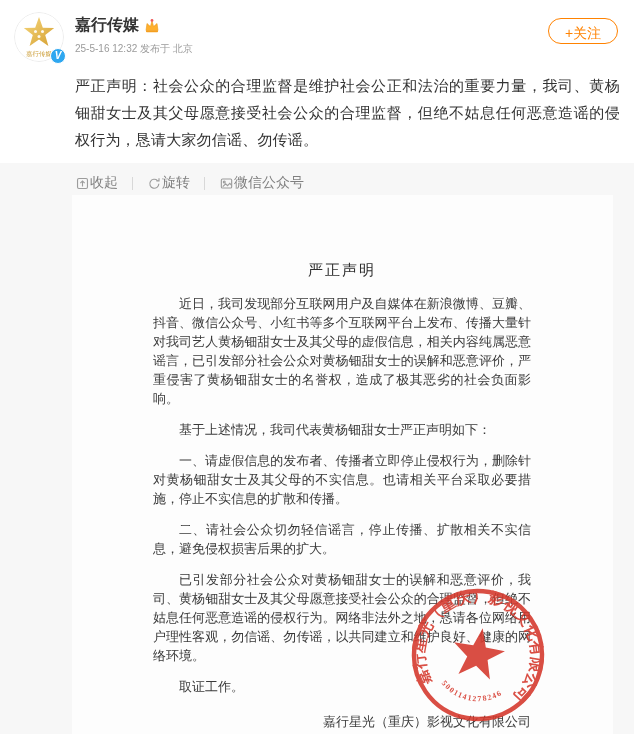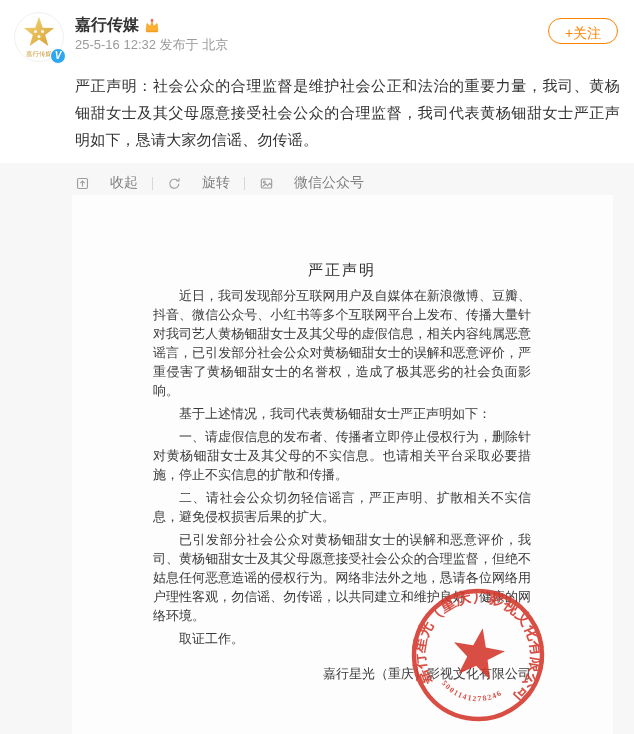--- a/index.html
+++ b/index.html
@@ -16,53 +16,53 @@
   .v-badge {
     position:absolute; right:-2px; bottom:-2px; width:16px; height:16px;
     background:#2ea7f0; border:1.5px solid #fff; border-radius:50%;
     color:#fff; font-size:10px; font-weight:bold; line-height:13px; text-align:center;
     font-style:italic;
   }
   .user-block { margin-left:61px; padding-top:3px; }
   .username-row { display:flex; align-items:center; gap:5px; }
   .username { font-size:16px; font-weight:bold; color:#333; cursor:pointer; }
   .crown { width:16px; height:16px; display:inline-block; }
-  .timestamp { font-size:13px; color:#9b9b9b; }
+  .timestamp { margin-top:6px; font-size:10px; color:#9b9b9b; }
   .follow-btn {
     position:absolute; right:16px; top:18px; width:70px; height:26px;
     border:1px solid #ff8200; border-radius:16px; background:#fff;
     color:#ff8200; font-size:14px; line-height:28px; text-align:center; cursor:pointer;
     font-family:inherit;
   }
   
   .post-text {
     margin:8px 14px 0 75px; font-size:15px; line-height:27px; color:#333;
     letter-spacing:0.2px; text-align:justify;
   }
   
   .image-area { margin-top:10px; background:#f7f7f7; padding-top:8px; min-height:582px; }
   .img-toolbar { display:flex; align-items:center; margin-left:75px; height:24px; }
   .tool-btn {
-    display:flex; align-items:center; gap:20px; border:none; background:none;
+    display:flex; align-items:center; gap:0; border:none; background:none;
     color:#808080; font-size:14px; cursor:pointer; padding:0; font-family:inherit;
   }
   .tool-btn svg { display:block; }
   .tool-divider { width:1px; height:13px; background:#d8d8d8; margin:0 14px; }
   
   .doc-page {
     position:relative; margin-left:72px; width:541px; min-height:560px;
     background:#fdfdfd; padding:64px 82px 30px 81px; cursor:pointer;
     font-family:"Liberation Serif","DejaVu Serif",serif; color:#3a3a3a;
   }
   .doc-title {
     text-align:center; font-size:15px; font-weight:normal; color:#2e2e2e;
     letter-spacing:2px; line-height:23px;
   }
   .doc-body p {
-    margin-top:4px; font-size:13px; line-height:19px; text-align:justify;
+    margin-top:12px; font-size:13px; line-height:19px; text-align:justify;
     text-indent:2em; color:#3a3a3a;
   }
   .doc-sign { margin-top:16px; text-align:right; font-size:13px; line-height:19px; color:#3a3a3a; }
   
   .seal {
     position:absolute; left:338px; top:392px; width:136px; height:136px;
     color:#d5372b; opacity:0.88; transform:rotate(10deg); pointer-events:none;
   }
   .seal svg { display:block; width:100%; height:100%; }
 </style>
@@ -96,21 +96,21 @@
           <polygon points="2,12.5 3,5.5 6.4,8.6 8,3 9.6,8.6 13,5.5 14,12.5" fill="#ffb02e" stroke="#e89517" stroke-width="0.6"></polygon>
           <rect x="2" y="12.5" width="12" height="1.8" rx="0.8" fill="#f59f1f"></rect>
           <circle cx="8" cy="2.4" r="1.4" fill="#f05a5a"></circle>
         </svg>
       </div>
       <div class="timestamp">25-5-16 12:32 发布于 北京</div>
     </div>
     <button class="follow-btn">+关注</button>
   </div>
 
-  <div class="post-text">严正声明：社会公众的合理监督是维护社会公正和法治的重要力量，我司、黄杨钿甜女士及其父母愿意接受社会公众的合理监督，我司代表黄杨钿甜女士严正声明如下，恳请大家勿信谣、勿传谣。</div>
+  <div class="post-text">严正声明：社会公众的合理监督是维护社会公正和法治的重要力量，我司、黄杨钿甜女士及其父母愿意接受社会公众的合理监督，但绝不姑息任何恶意造谣的侵权行为，恳请大家勿信谣、勿传谣。</div>
 
   <div class="image-area">
     <div class="img-toolbar">
       <button class="tool-btn">
         <svg width="15" height="15" viewBox="0 0 16 16" fill="none" stroke="#9c9c9c" stroke-width="1.2">
           <rect x="2.7" y="2.7" width="10.6" height="10.6" rx="1.5"></rect>
           <path d="M8 11.2 V5.6 M5.7 7.6 L8 5.3 L10.3 7.6"></path>
         </svg>
         <span>收起</span>
       </button>
@@ -132,21 +132,21 @@
         <span>微信公众号</span>
       </button>
     </div>
 
     <div class="doc-page">
       <div class="doc-title">严正声明</div>
       <div class="doc-body">
           <p>近日，我司发现部分互联网用户及自媒体在新浪微博、豆瓣、抖音、微信公众号、小红书等多个互联网平台上发布、传播大量针对我司艺人黄杨钿甜女士及其父母的虚假信息，相关内容纯属恶意谣言，已引发部分社会公众对黄杨钿甜女士的误解和恶意评价，严重侵害了黄杨钿甜女士的名誉权，造成了极其恶劣的社会负面影响。</p>
           <p>基于上述情况，我司代表黄杨钿甜女士严正声明如下：</p>
           <p>一、请虚假信息的发布者、传播者立即停止侵权行为，删除针对黄杨钿甜女士及其父母的不实信息。也请相关平台采取必要措施，停止不实信息的扩散和传播。</p>
-          <p>二、请社会公众切勿轻信谣言，严正声明、扩散相关不实信息，避免侵权损害后果的扩大。</p>
+          <p>二、请社会公众切勿轻信谣言，停止传播、扩散相关不实信息，避免侵权损害后果的扩大。</p>
           <p>已引发部分社会公众对黄杨钿甜女士的误解和恶意评价，我司、黄杨钿甜女士及其父母愿意接受社会公众的合理监督，但绝不姑息任何恶意造谣的侵权行为。网络非法外之地，恳请各位网络用户理性客观，勿信谣、勿传谣，以共同建立和维护良好、健康的网络环境。</p>
           <p>取证工作。</p>
         </div>
       <div class="doc-sign">嘉行星光（重庆）影视文化有限公司</div>
 
       <div class="seal">
         <svg viewBox="0 0 200 200">
           <defs>
             <path id="sealArcTop" d="M 44.1 155.9 A 79 79 0 1 1 155.9 155.9" fill="none"></path>
             <path id="sealArcBottom" d="M 41.1 134 A 68 68 0 0 0 158.9 134" fill="none"></path>

